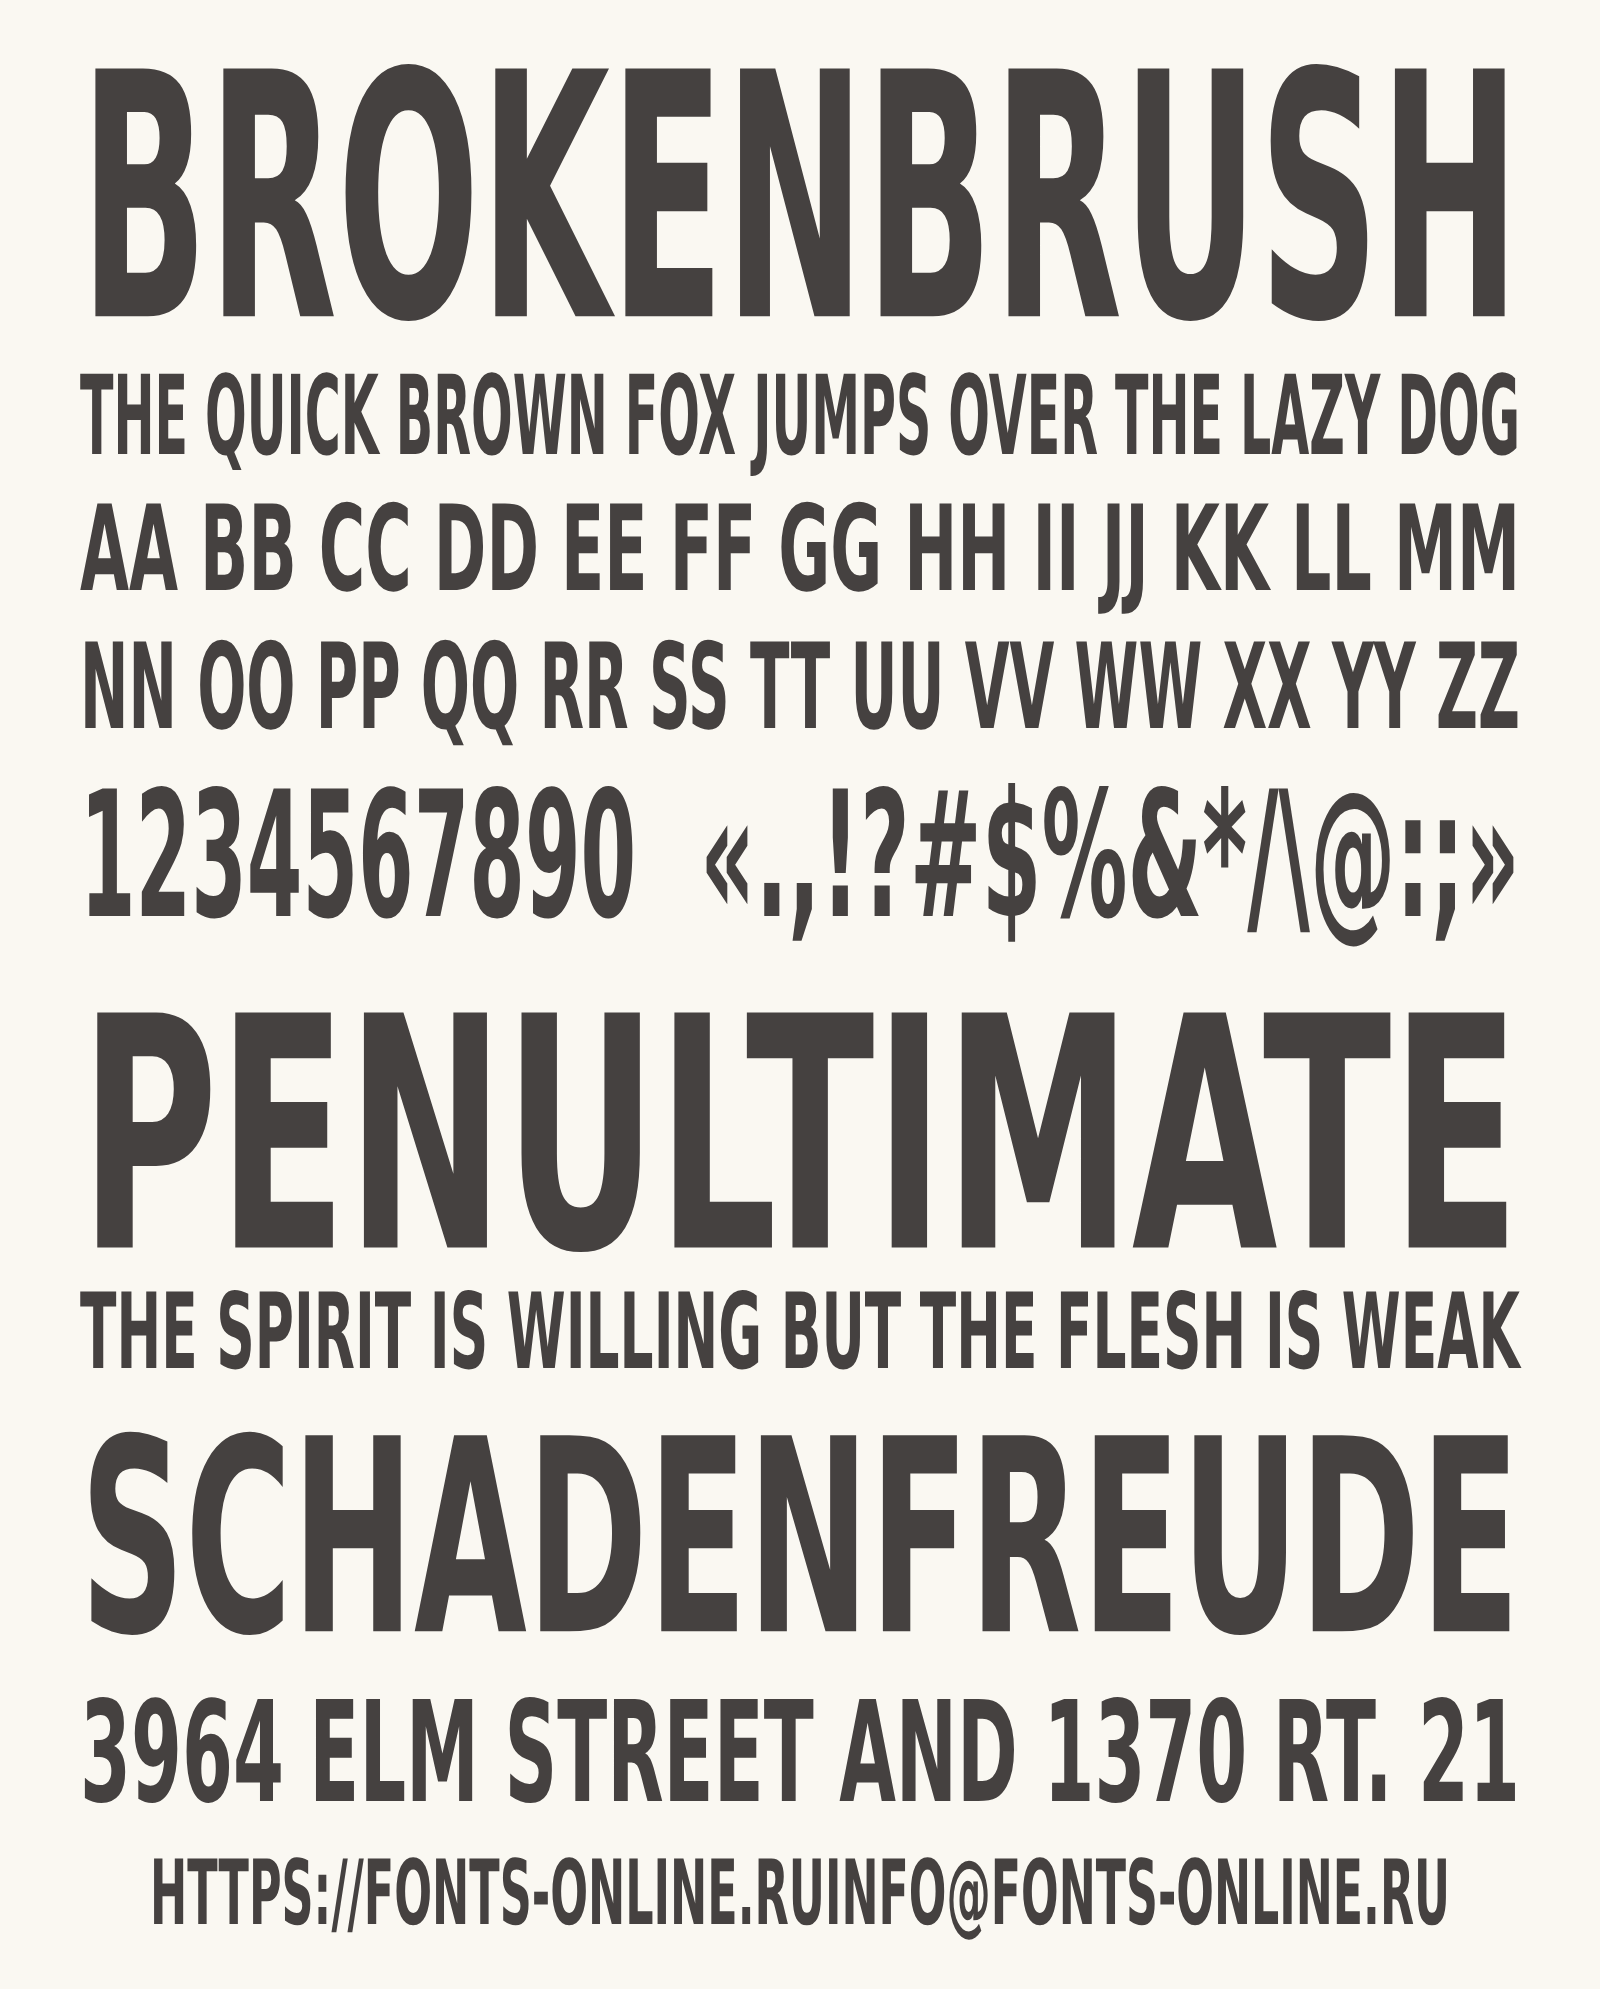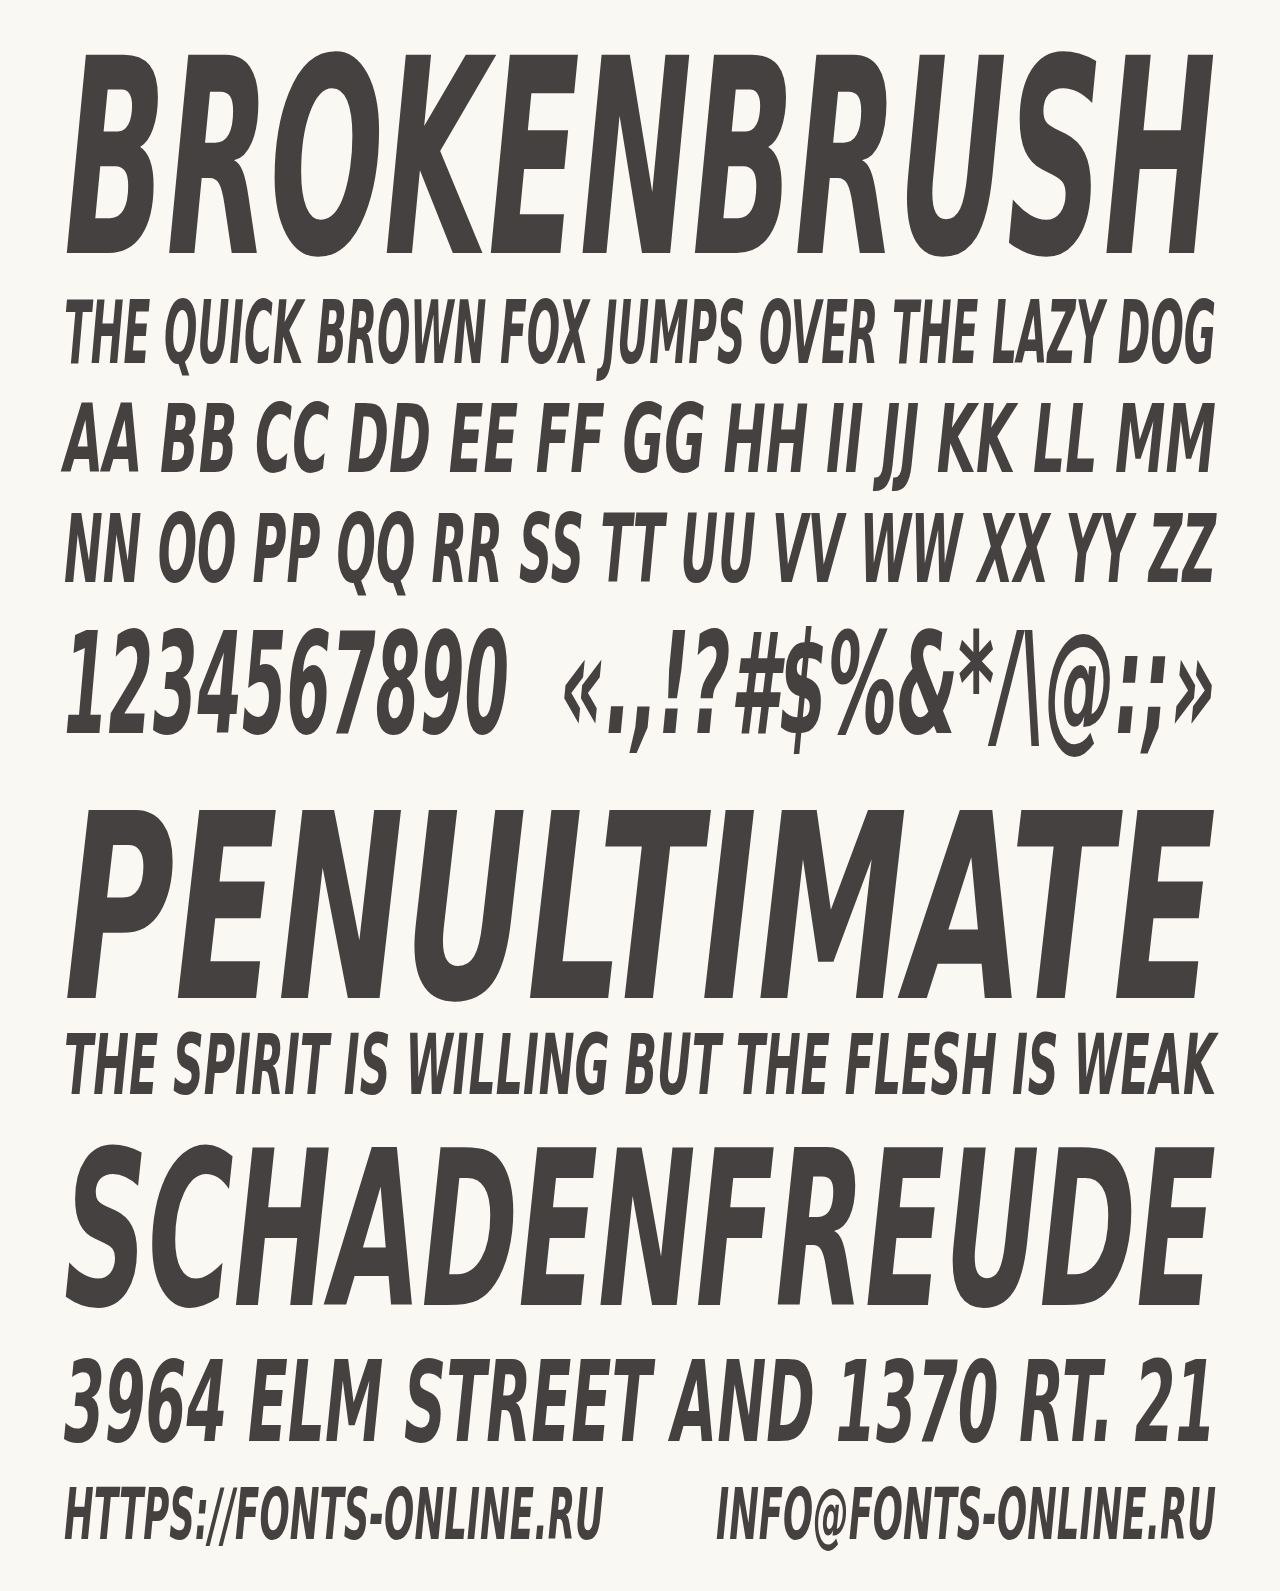--- a/index.html
+++ b/index.html
@@ -10,21 +10,20 @@
     width: 1280px;
     height: 1591px;
     background: #faf8f2;
     overflow: hidden;
   }
   .sheet {
     box-sizing: border-box;
     width: 1280px;
     height: 1591px;
     padding: 48px 64px 0 64px;
-    font-style: italic;
   }
   .line {
     display: block;
   }
   svg {
     display: block;
     overflow: visible;
   }
   svg text {
     font-family: "DejaVu Sans", "Liberation Sans", sans-serif;
@@ -44,21 +43,21 @@
   .m-alpha1   { margin-top: 25px; }
   .m-alpha2   { margin-top: 25px; }
   .m-numsym   { margin-top: 40px; }
   .m-word-xl  { margin-top: 45px; }
   .m-phrase   { margin-top: 25px; }
   .m-word-lg  { margin-top: 40px; }
   .m-address  { margin-top: 40px; }
   .links-row {
     margin-top: 30px;
     display: flex;
-    justify-content: space-between;
+    justify-content: center;
     align-items: flex-start;
   }
 </style>
 </head>
 <body>
 
 <div class="sheet">
 
   <svg class="line" width="1152" height="215">
     <text class="t-title" x="0" y="205" textLength="1152" lengthAdjust="spacingAndGlyphs" fill="#454140">BROKENBRUSH</text>

